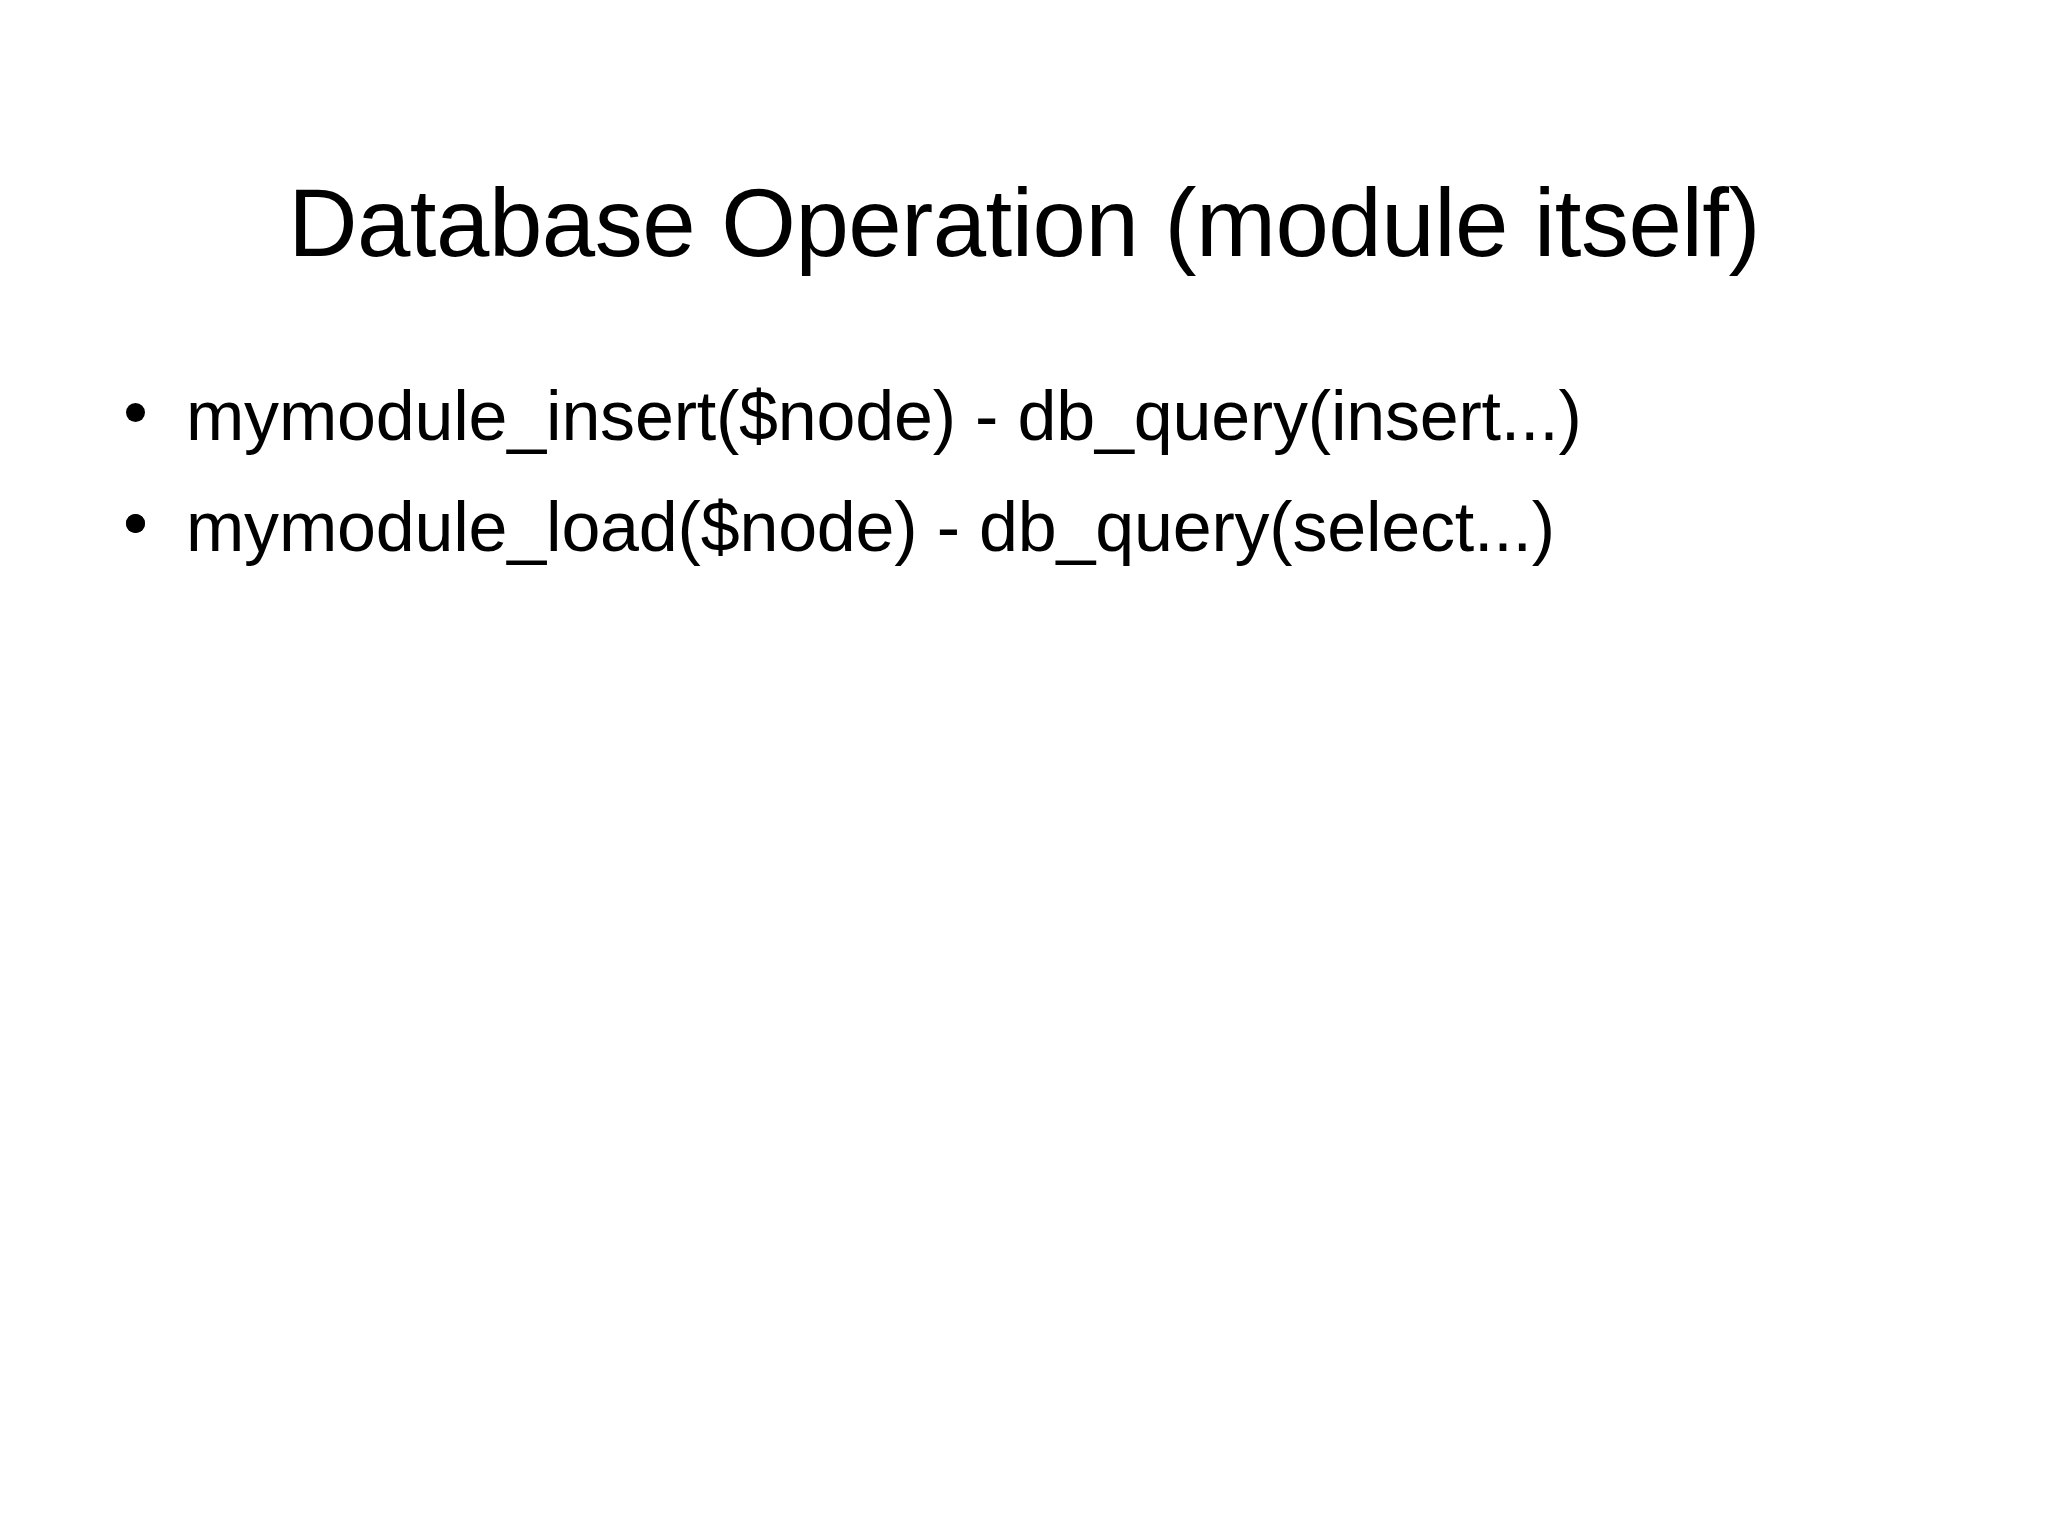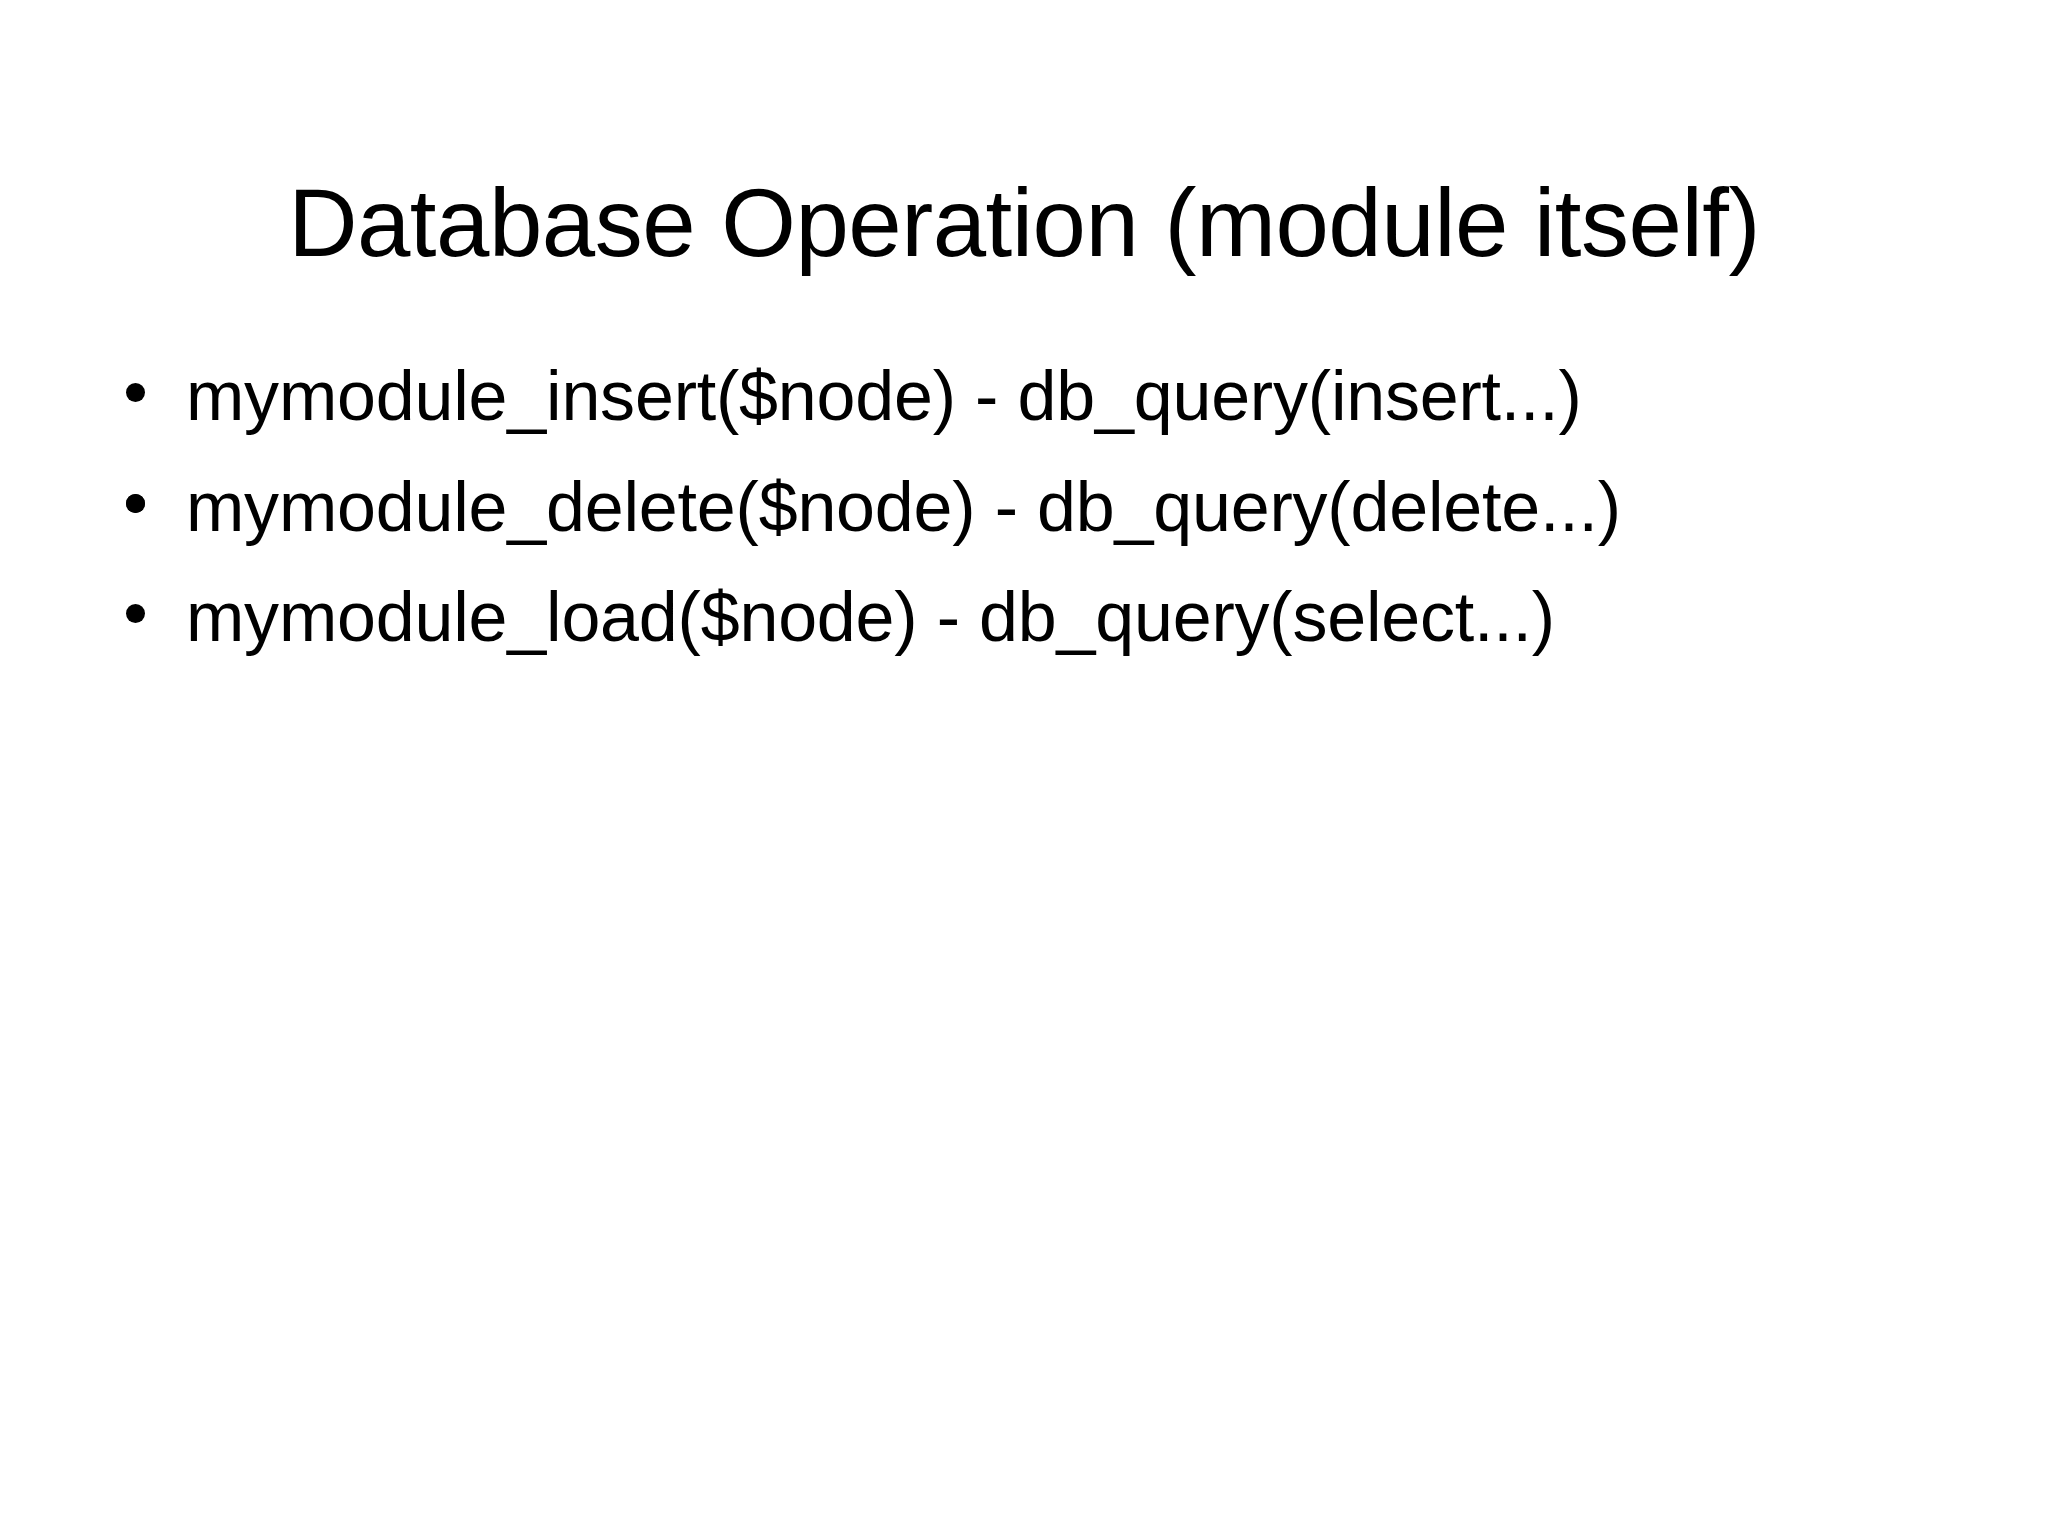--- a/index.html
+++ b/index.html
@@ -67,20 +67,21 @@
     top: 0.40em;
     width: 19px;
     height: 19px;
     border-radius: 50%;
     background: #000000;
     display: block;
   }
 
   .bullet-text {
     display: block;
+    margin-top: 20px;
   }
 
   
   .bullet-item.wraps .bullet-text {
     max-width: 1160px;
   }
 </style>
 </head>
 <body>
 
@@ -92,24 +93,20 @@
 
     <div class="bullet-item">
       <span class="bullet-marker"></span>
       <span class="bullet-text">mymodule_insert($node) - db_query(insert...)</span>
     </div>
 
     <div class="bullet-item wraps">
       <span class="bullet-marker"></span>
     </div>
 
-    <div class="bullet-item">
-      <span class="bullet-marker"></span>
-      <span class="bullet-text">mymodule_delete($node) - db_query(delete...)</span>
-    </div>
 
     <div class="bullet-item">
       <span class="bullet-marker"></span>
       <span class="bullet-text">mymodule_load($node) - db_query(select...)</span>
     </div>
 
   </div>
 </div>
 
 </body></html>

